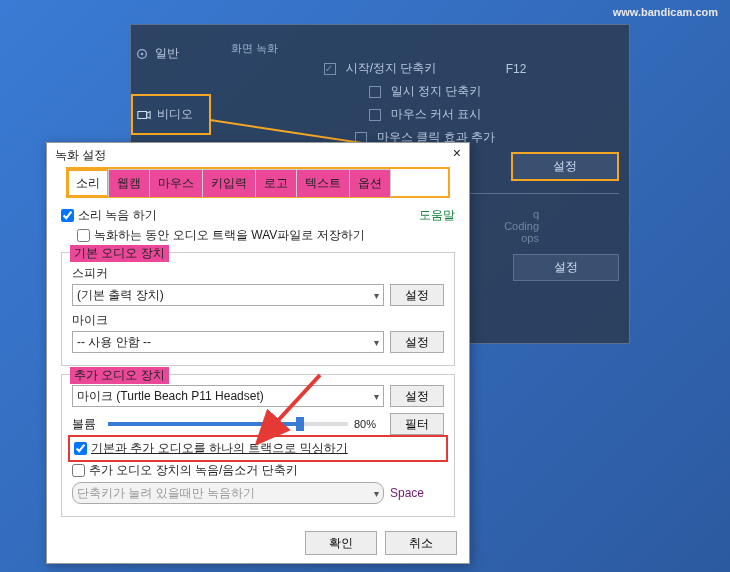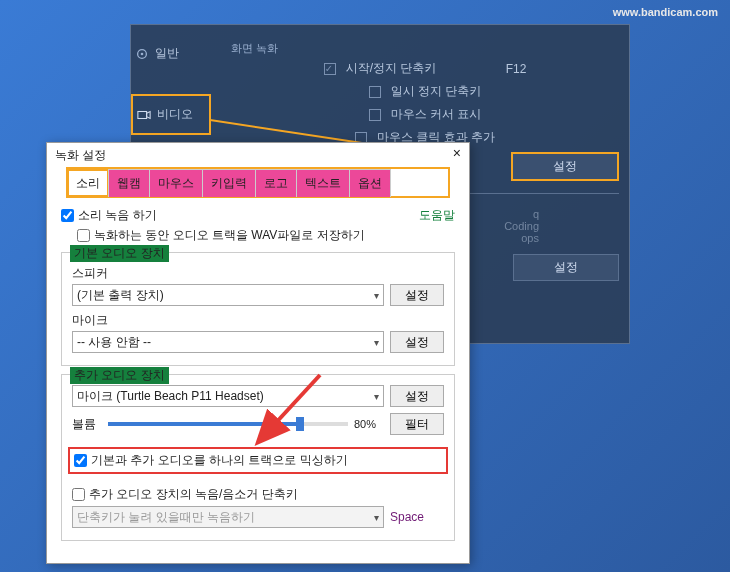--- a/index.html
+++ b/index.html
@@ -26,32 +26,32 @@
 .tabs.hl { outline: 2px solid #f5a623; outline-offset: -1px; }
 .tab { padding: 5px 8px; font-size: 12px; border: 1px solid #ccc; border-bottom: none; margin-right: -1px; background: #ec4899; position: relative; top: 1px; }
 .tab.active { background: #fff; }
 .tab.active.hl { outline: 2px solid #f5a623; outline-offset: -2px; }
 .dlg-body { padding: 10px 14px; }
 .chk-row { display: flex; align-items: center; gap: 4px; margin-bottom: 3px; font-size: 12px; }
 .chk-row.indent { margin-left: 16px; }
 input[type=checkbox] { width: 13px; height: 13px; }
 .help-link { float: right; color: #15803d; font-size: 12px; }
 .fieldset { border: 1px solid #ccc; margin: 8px 0; padding: 10px 10px 6px; position: relative; }
-.legend { position: absolute; top: -8px; left: 8px; background: #15803d; padding: 0 4px; font-size: 12px; }
+.legend { position: absolute; top: -8px; left: 8px; background: #ec4899; padding: 0 4px; font-size: 12px; }
 .lab { font-size: 12px; margin: 2px 0; }
 .row { display: flex; gap: 6px; margin-bottom: 6px; align-items: center; }
 .sel { flex: 1; height: 22px; border: 1px solid #aaa; padding: 0 4px; font-size: 12px; background: #fff; display: flex; align-items: center; justify-content: space-between; }
-.sel.disabled { background: #f3f3f3; color: #999; }
+.sel.disabled { background: #f3f3f3; color: #999; border-radius: 9px; }
 .sel-arrow { font-size: 10px; color: #555; }
 .wbtn { width: 54px; height: 22px; border: 1px solid #aaa; background: #eee; font-size: 12px; }
 .slider-row { display: flex; align-items: center; gap: 6px; }
 .slider { flex: 1; height: 4px; background: #ddd; position: relative; }
 .slider-fill { position: absolute; left: 0; height: 100%; background: #3a7bd5; width: 80%; }
 .slider-thumb { position: absolute; top: -5px; left: 80%; width: 8px; height: 14px; background: #3a7bd5; transform: translateX(-50%); }
-.hl-red { border: 2.5px solid #e53935; padding: 3px 4px; margin: 12px -4px; }
+.hl-red { border: 2.5px solid #e53935; padding: 3px 4px; margin: 0 -4px; text-decoration: underline; }
 .dlg-footer { position: absolute; bottom: 8px; right: 12px; display: flex; gap: 8px; }
 .dlg-footer .wbtn { width: 72px; height: 24px; }
 
 svg.arrow { position: absolute; pointer-events: none; }
 </style>
 </head>
 <body>
 
 <div class="watermark">www.bandicam.com</div>
 
@@ -206,20 +206,24 @@
       <div class="row">
         <div class="sel disabled">
           <span>단축키가 눌려 있을때만 녹음하기</span>
           <span class="sel-arrow">▾</span>
         </div>
         <span style="width:54px; font-size:12px; color:#701a75">Space</span>
       </div>
     </div>
   </div>
 
+  <div class="dlg-footer">
+    <button class="wbtn">확인</button>
+    <button class="wbtn">취소</button>
+  </div>
 </div>
 
 <svg class="arrow" style="left:250px; top:370px;" width="80" height="80">
   <defs>
       <marker id="ahr" markerWidth="10" markerHeight="10" refX="7" refY="4" orient="auto">
         <path d="M0,0 L9,4 L0,8 Z" fill="#e53935"></path>
       </marker>
     </defs>
   <line x1="70" y1="5" x2="10" y2="70" stroke="#e53935" stroke-width="4" marker-end="url(#ahr)"></line>
 </svg>

